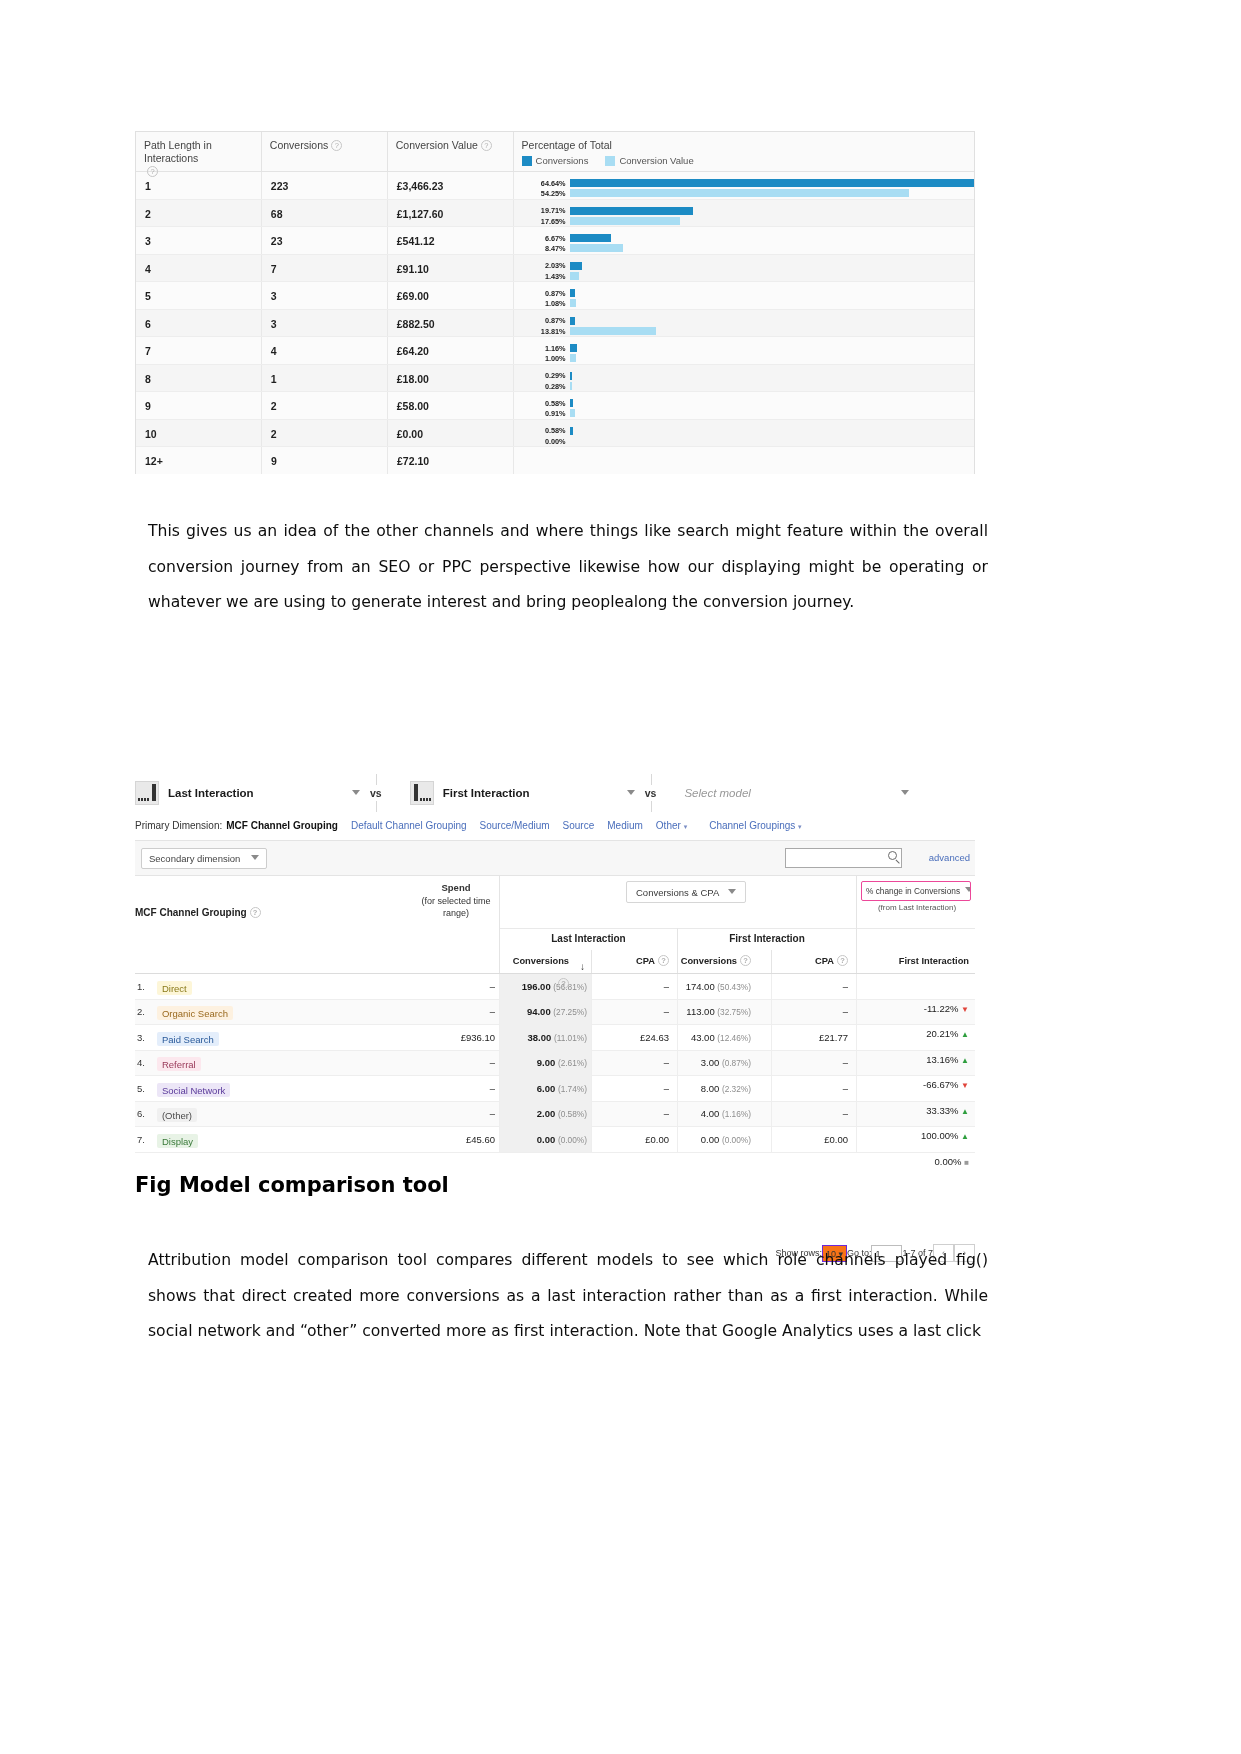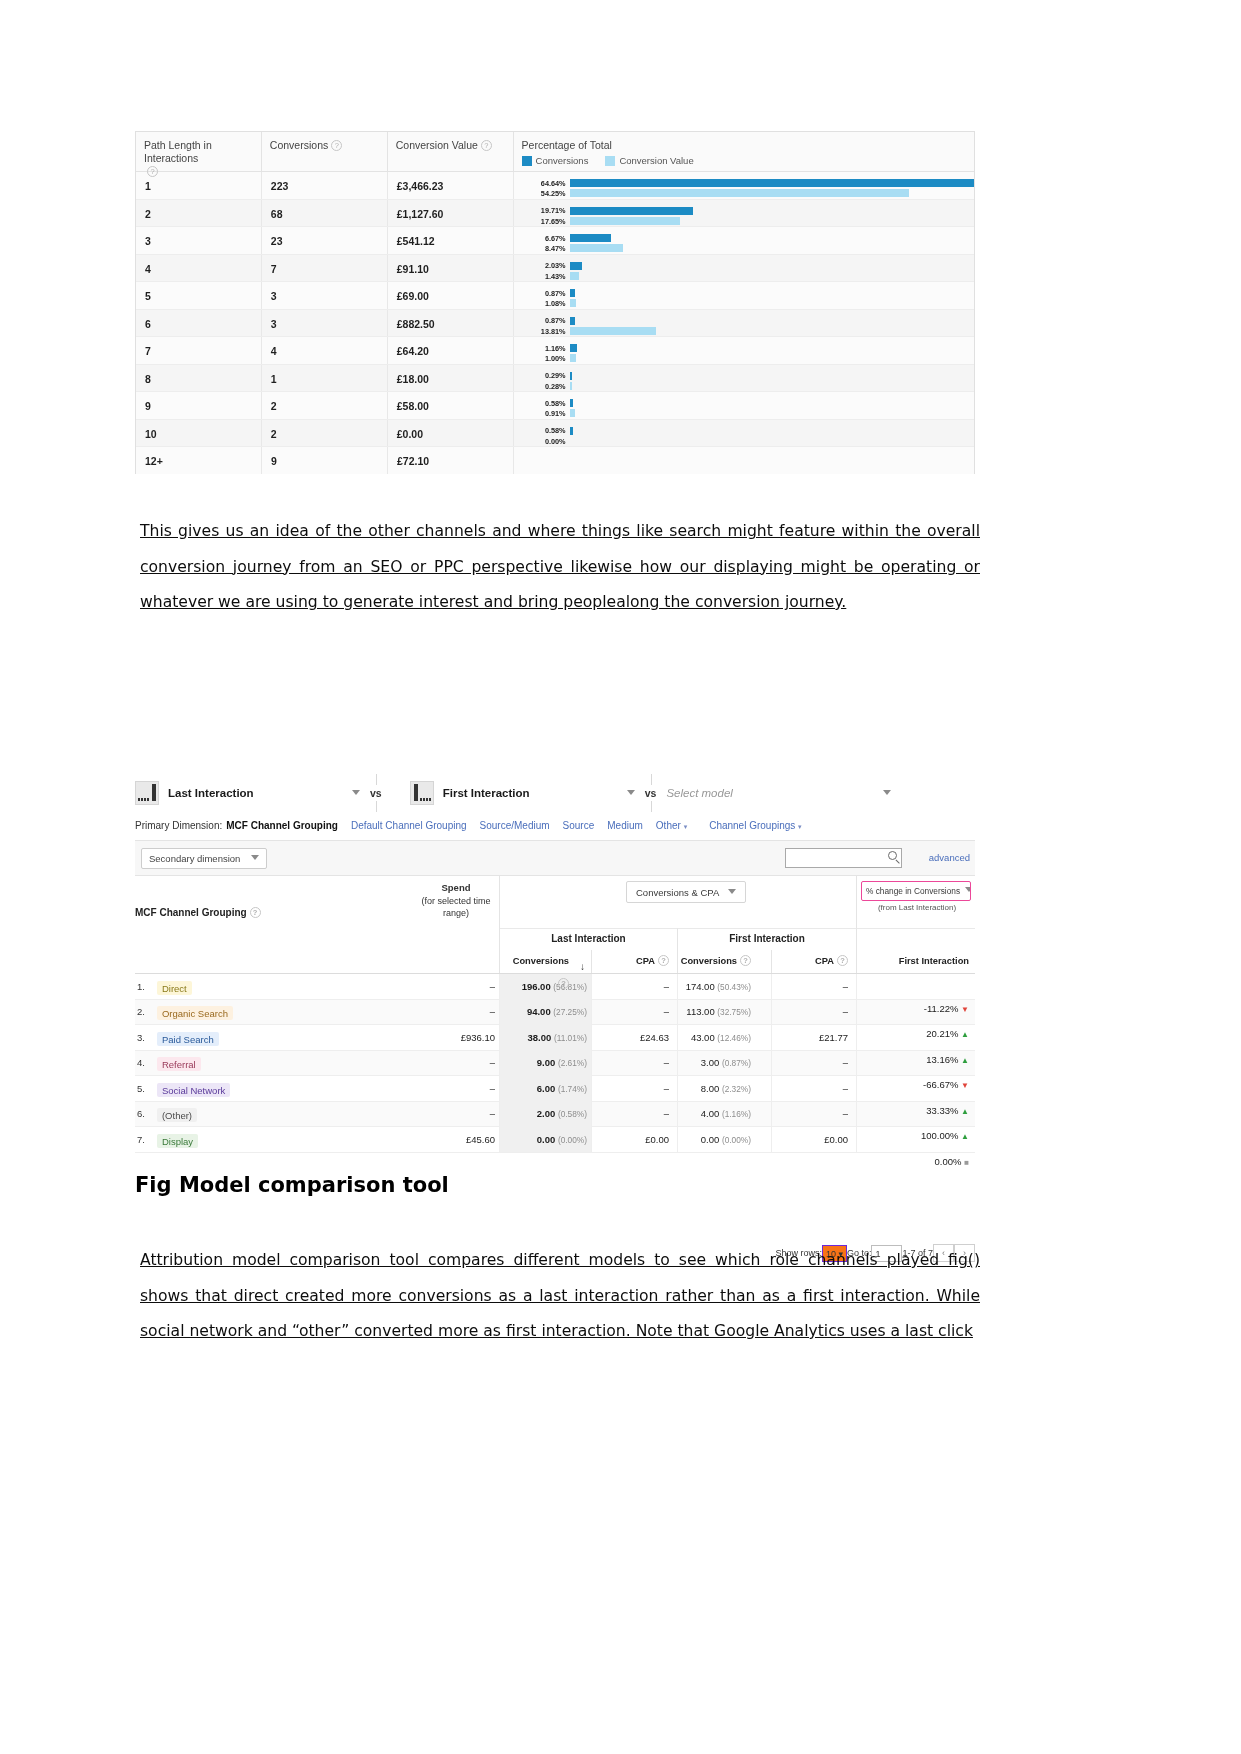--- a/index.html
+++ b/index.html
@@ -48,42 +48,41 @@
   .f1-cell.c1 { font-weight:bold; }
   .f1-bars { width:461px; border-right:none; display:flex; align-items:center; padding-left:0; position:relative;}
   .pctlabels { width:56px; text-align:right; font-size:7.3px; font-weight:bold; color:#222; line-height:10.5px; padding-right:4px; }
   .barwrap { flex:1; position:relative; height:24px; }
   .bar { position:absolute; left:0; height:8px; }
   .bar.b1 { top:2px; background:#1c8bc4; }
   .bar.b2 { top:12px; background:#a8ddf3; }
 
   
   .para {
-    position:absolute; left:140px; width:840px;
+    position:absolute; left:148px; width:840px;
     font-size:15.6px; line-height:35.5px; color:#0d0d0d;
     text-align:justify; text-justify:inter-word;
     font-family:"DejaVu Sans", sans-serif;
-    text-decoration:underline;
   }
   .p1 { top:514px; }
   .p2 { top:1243px; }
   .figcap {
     position:absolute; left:135px; top:1173px; width:840px;
     font-size:21px; font-weight:bold; color:#000;
     font-family:"DejaVu Sans", sans-serif;
   }
 
   
   .fig2 { position:absolute; left:135px; top:770px; width:840px; height:385px; background:#fff; }
 
   .modelbar { position:absolute; left:0; top:0; width:840px; height:45px; display:flex; align-items:center; }
   .modelslot { display:flex; align-items:center; height:40px; position:relative; }
   .ms1 { width:225px; }
   .ms2 { width:225px; margin-left:18px;}
-  .ms3 { width:225px; }
+  .ms3 { width:225px; margin-left:18px;}
   .micon {
     width:24px; height:24px; background:#e9e9e9; border:1px solid #d5d5d5;
     position:relative; margin-right:9px; flex:none;
   }
   .micon i { position:absolute; bottom:3px; background:#333; display:block; }
   .mlabel { font-size:11.5px; font-weight:bold; color:#1a1a1a; white-space:nowrap; }
   .mlabel.ph { font-weight:normal; font-style:italic; color:#999; }
   .caret { width:0;height:0;border-left:4px solid transparent;border-right:4px solid transparent;border-top:5px solid #8a8a8a; margin-left:auto; }
   .vs { font-size:10.5px; font-weight:bold; color:#333; padding:0 10px; position:relative; }
   .vsdiv { position:absolute; left:50%; width:1px; background:#d8d8d8; }

